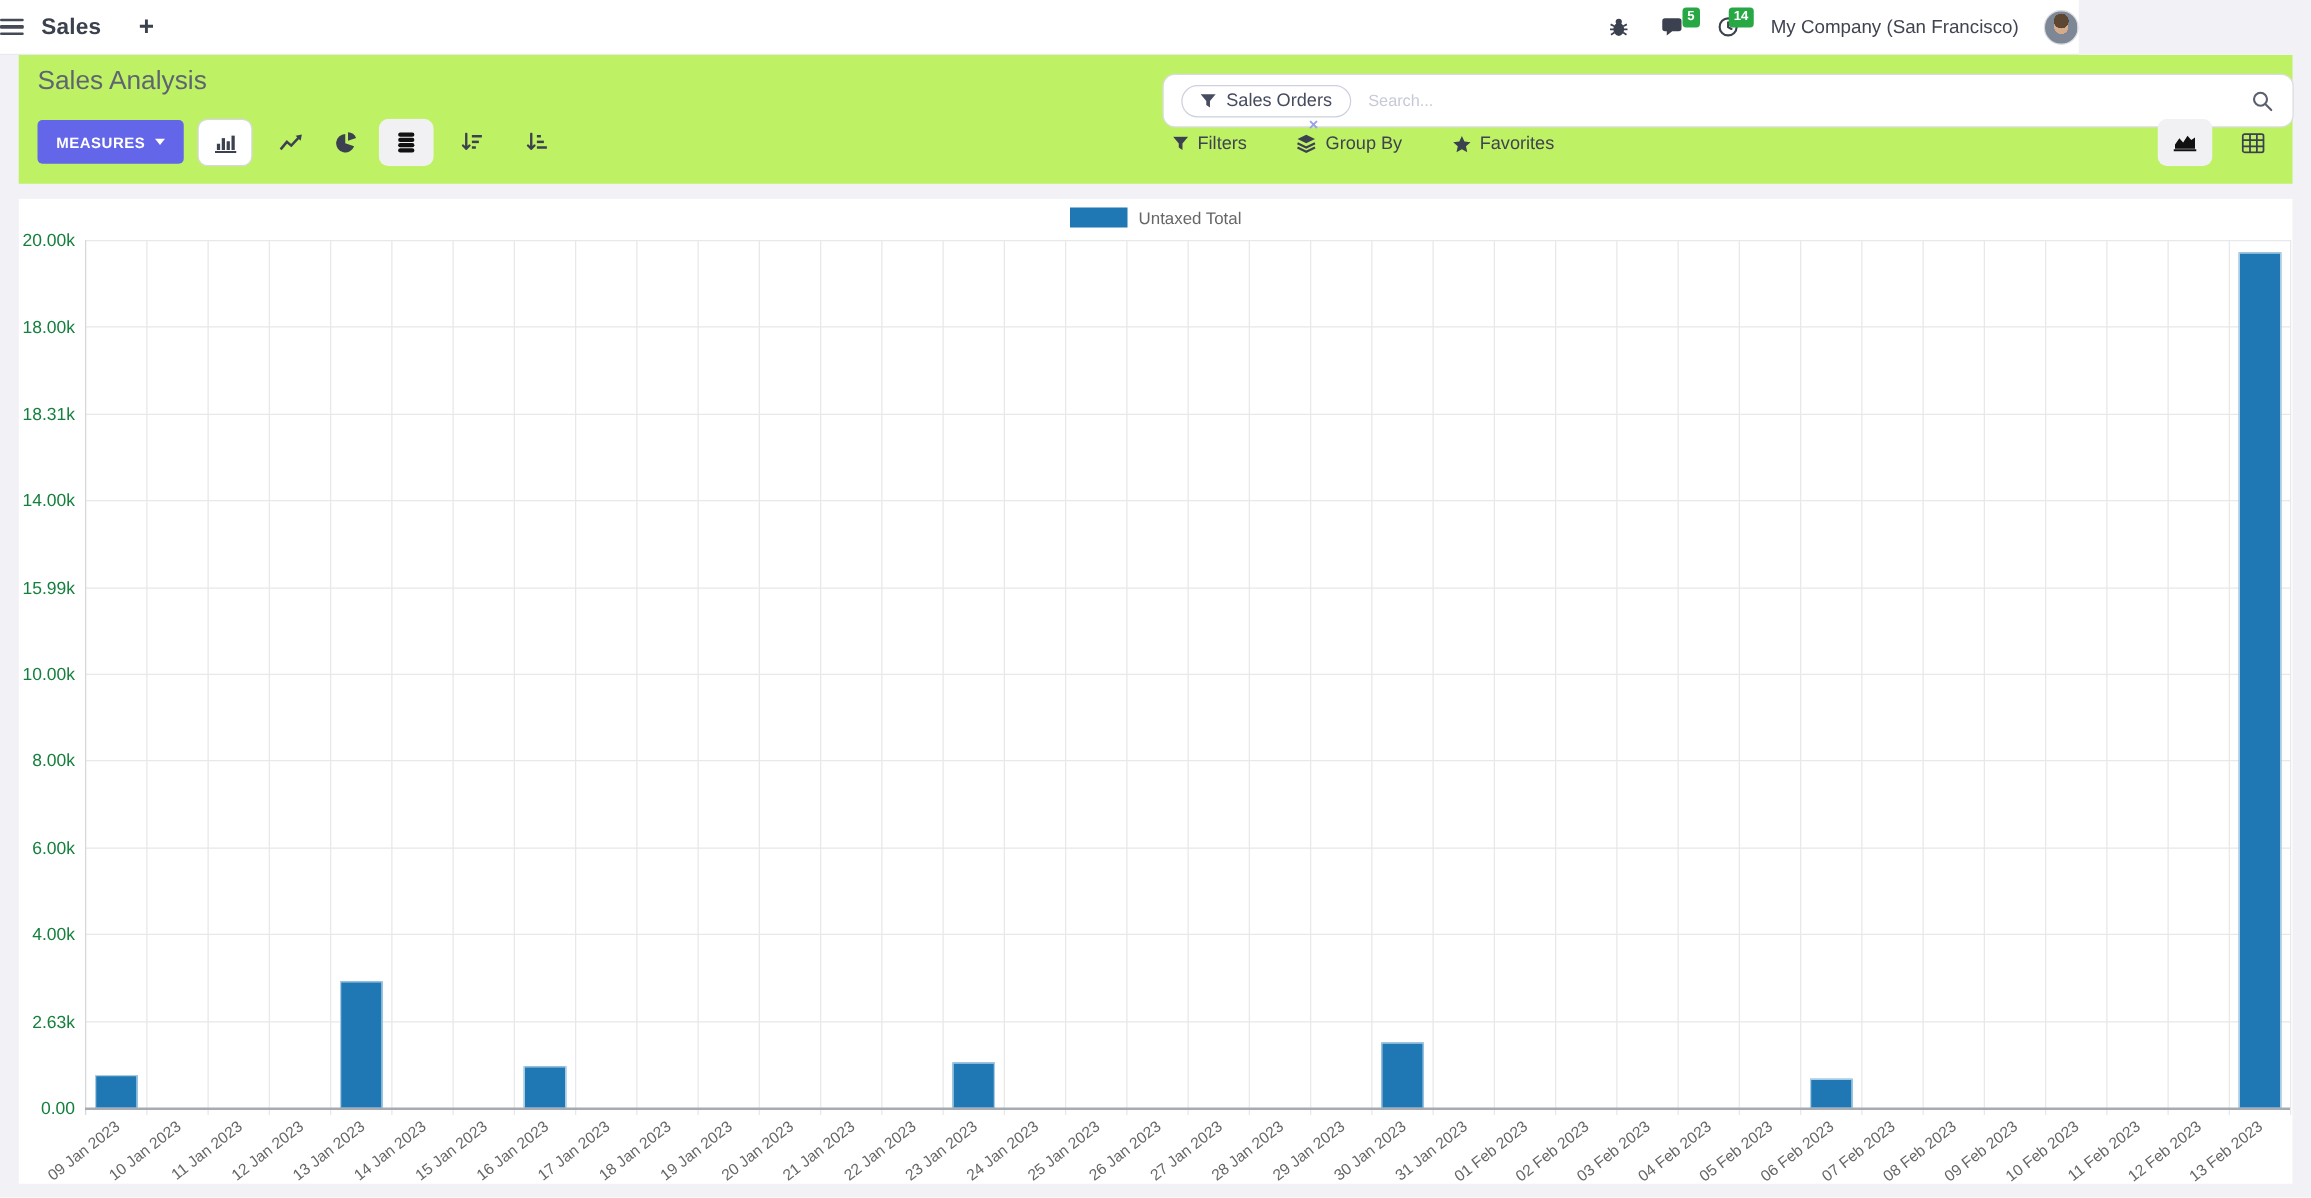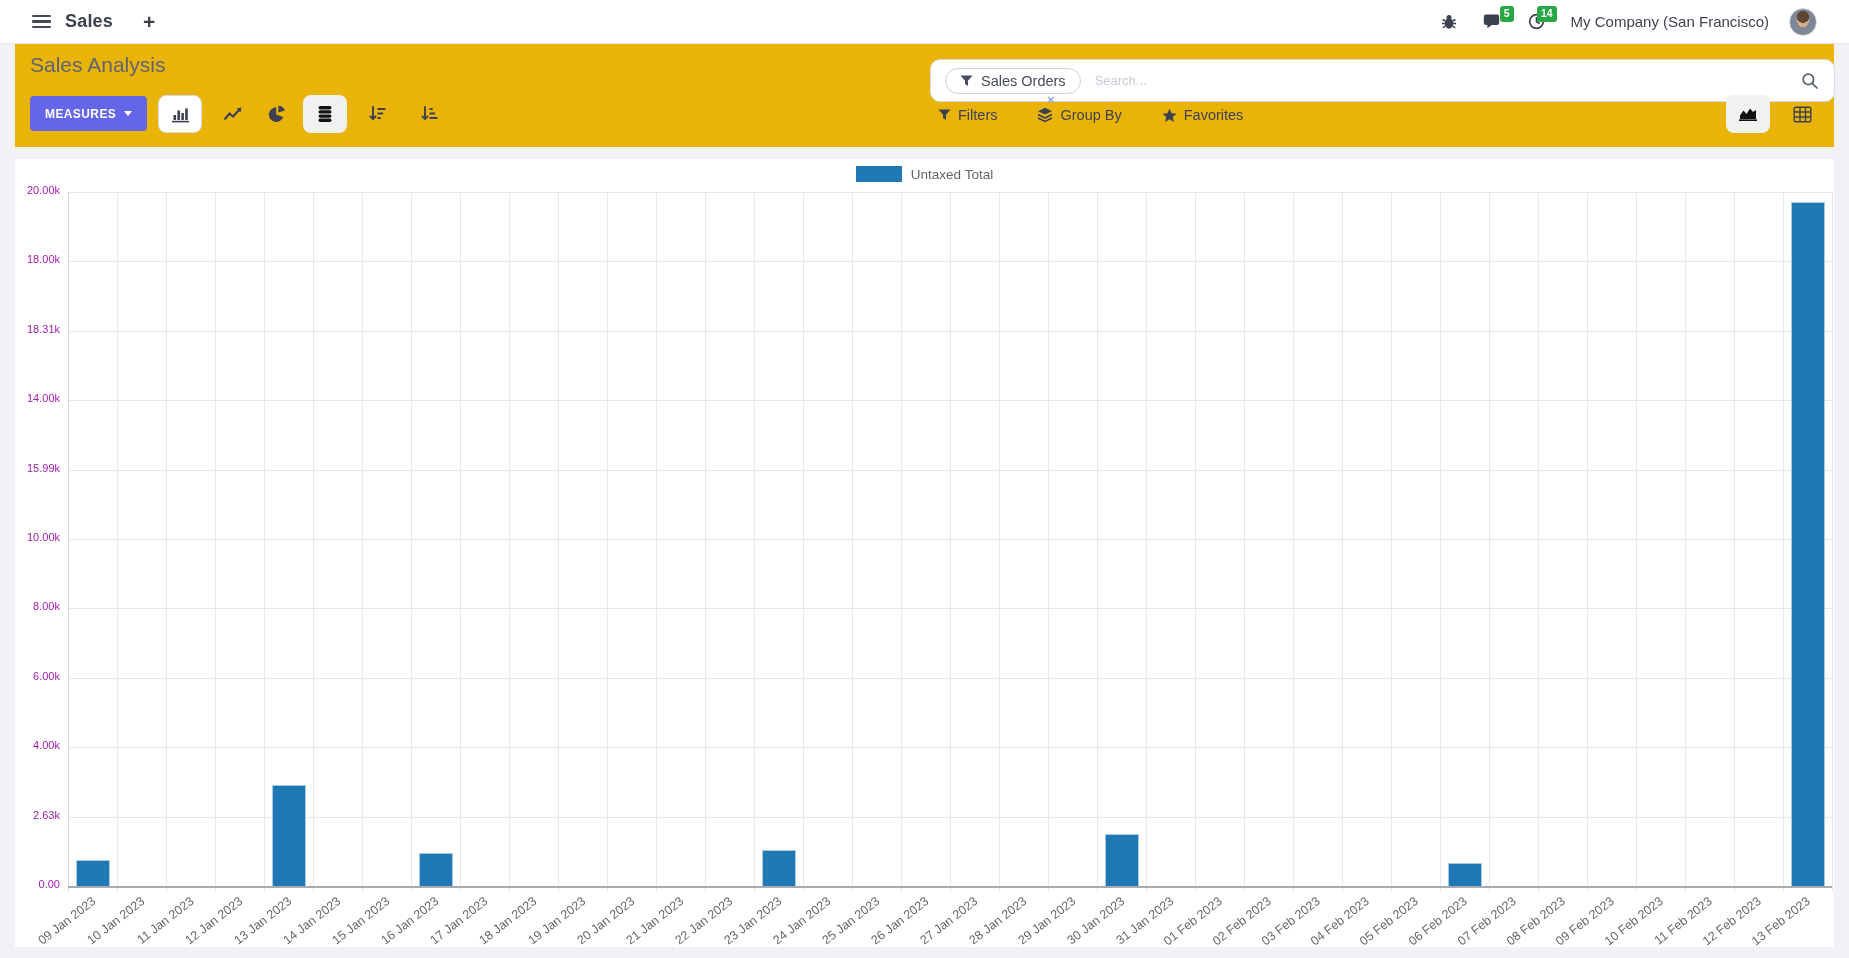--- a/index.html
+++ b/index.html
@@ -5,23 +5,23 @@
   * { margin:0; padding:0; box-sizing:border-box; }
   html,body { width:1849px; height:958px; }
   body {
     font-family:"Liberation Sans","DejaVu Sans",sans-serif;
     background:#f1f1f6; color:#3e4350; overflow:hidden;
   }
   #page { position:relative; width:1849px; height:958px; }
 
   
   #navbar {
-    position:absolute; left:0; top:0; width:1849px; height:44px;
+    position:absolute; left:0; top:0; width:1663px; height:44px;
     background:#fff; border-bottom:1px solid #e8eaef;
-    display:flex; padding:0 32px;
+    display:flex; padding:0 0;
   }
   .nav-left { display:flex; align-items:center; gap:14px; }
   .hamburger { width:19px; display:flex; flex-direction:column; gap:3px; cursor:pointer; padding:4px 0;}
   .hamburger span { display:block; height:2.6px; background:#454a57; border-radius:1px; }
   .app-name { font-size:18px; font-weight:700; color:#3c414e; letter-spacing:.2px; cursor:pointer; }
   .nav-plus { font-size:21px; font-weight:700; color:#3c414e; margin-left:16px; cursor:pointer; line-height:1; }
   .nav-right { margin-left:auto; display:flex; align-items:center; gap:10px; }
   .systray-item { position:relative; padding:4px 8px; cursor:pointer; display:flex; align-items:center; }
   .badge {
     position:absolute; top:-3px; right:-4px;
@@ -34,21 +34,21 @@
     background:
       radial-gradient(circle at 50% 30%, #5d4632 0 26%, transparent 27%),
       radial-gradient(circle at 50% 48%, #d6ab8b 0 30%, transparent 31%),
       linear-gradient(180deg,#7e8796 0 100%);
     border:1px solid #d9dbe0;
   }
 
   
   #control-panel {
     position:absolute; left:15px; top:44px; width:1819px; height:103px;
-    background:#eab308;
+    background:#bef264;
   }
   .panel-title { position:absolute; left:15px; top:9px; font-size:21px; color:#5f6570; }
 
   .search-box {
     position:absolute; left:915px; top:15px; width:905px; height:43px;
     background:#fff; border:1px solid #d9dbe2; border-radius:10px;
     display:flex; align-items:center; padding:0 44px 0 14px; cursor:text;
   }
   .facet {
     display:flex; align-items:center; gap:8px;
@@ -91,21 +91,21 @@
     position:absolute; left:15px; top:159px; width:1819px; height:788px;
     background:#fff;
   }
   #chart-area { position:relative; width:100%; height:100%; overflow:hidden;text-decoration:underline; }
   .legend { position:absolute; left:0; top:7px; width:100%; display:flex; justify-content:center; align-items:center; gap:9px; cursor:pointer; }
   .legend-swatch { width:46px; height:16px; }
   .legend-label { font-size:13.5px; color:#666; }
   .hgrid { position:absolute; height:1px; background:#e8e8ea; }
   .vgrid { position:absolute; width:1px; background:#e8e8ea; }
   .x-axis-line { position:absolute; height:2px; background:#a6abb1; }
-  .ytick { position:absolute; font-size:11px; color:#a21caf; white-space:nowrap; }
+  .ytick { position:absolute; font-size:14px; color:#15803d; white-space:nowrap; }
   .xtick {
     position:absolute; font-size:12.5px; color:#666; white-space:nowrap;
     transform:rotate(-38deg); transform-origin:100% 0;
   }
   .chart-bar { position:absolute; cursor:pointer; border:1px solid #a9cce6; border-bottom:none; }
   .axis-title { position:absolute; left:0; width:100%; text-align:center; font-size:13.5px; color:#666; }
 </style>
 </head>
 <body>
 

